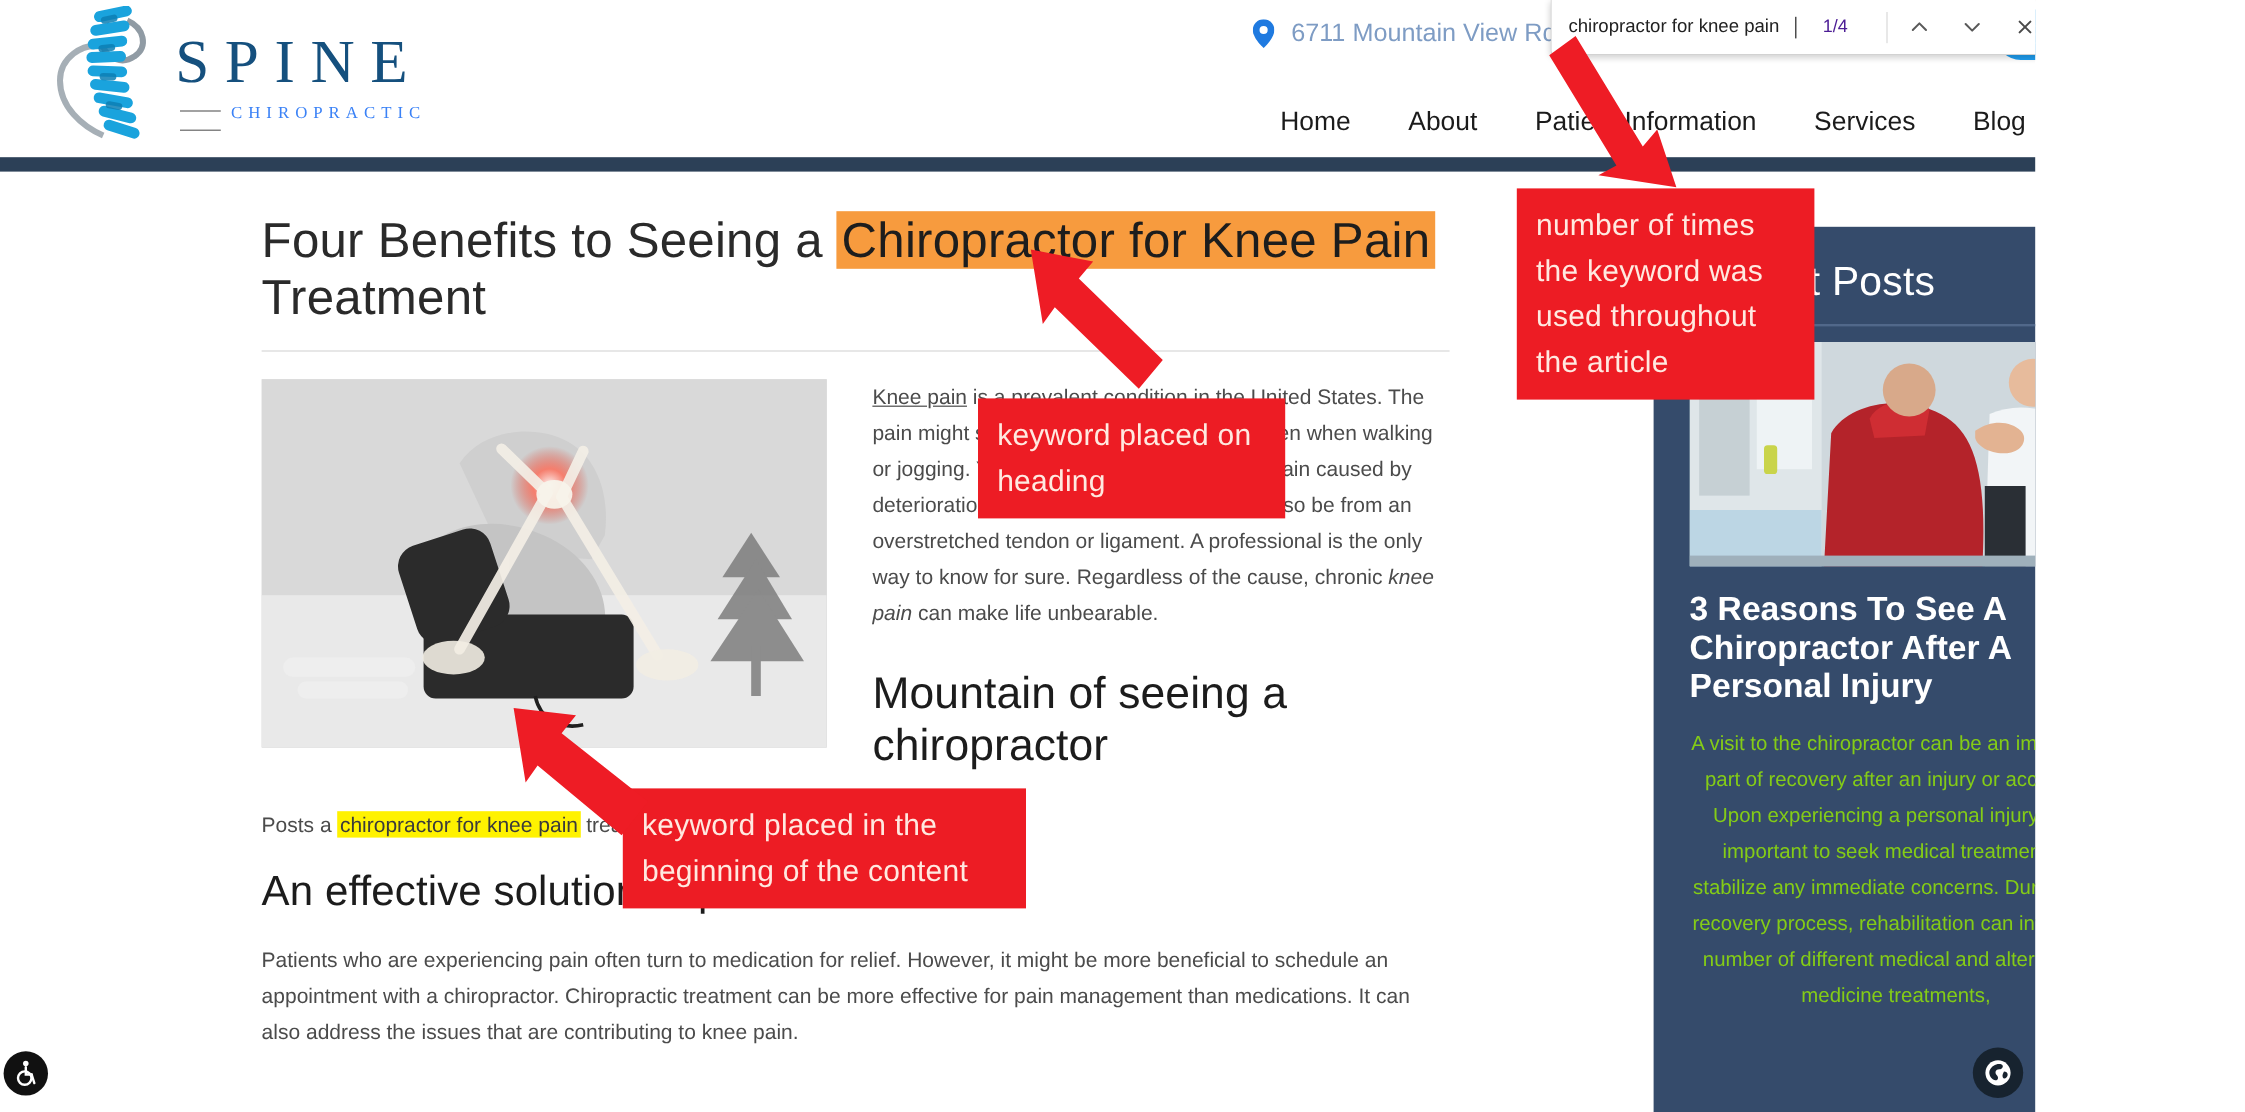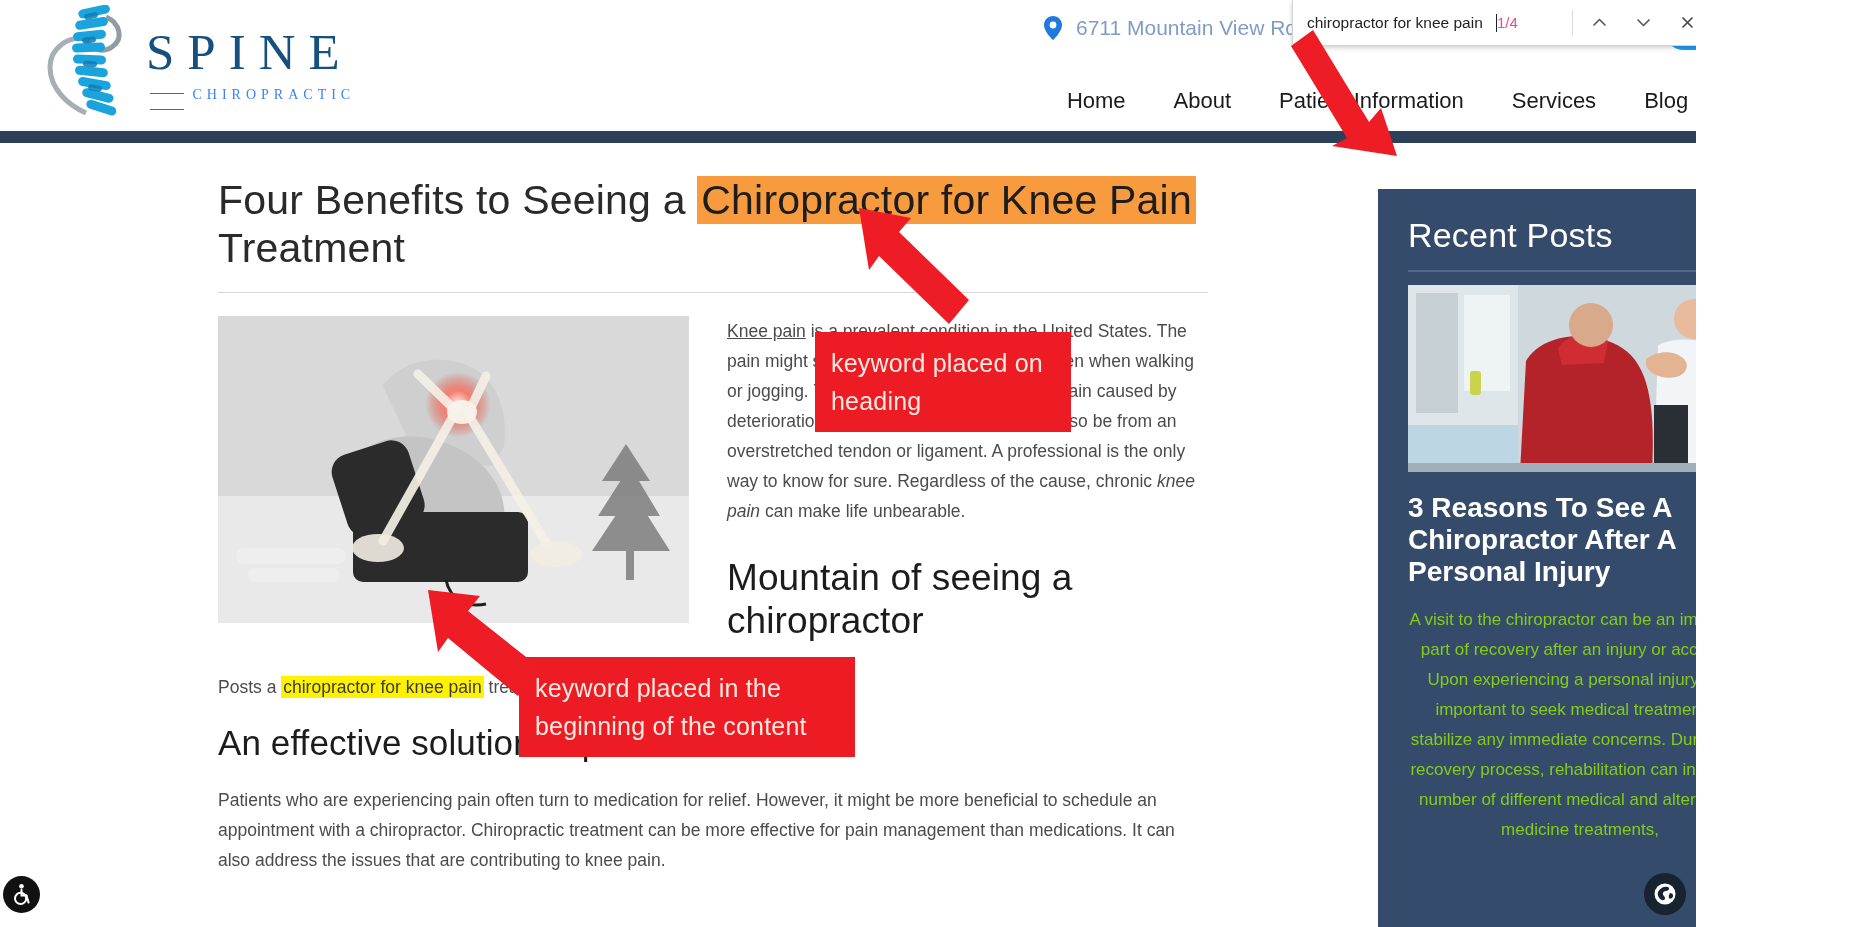--- a/index.html
+++ b/index.html
@@ -130,21 +130,21 @@
     background: #ffffff; border: 1px solid #d2d2d2; border-top: none;
     border-radius: 0 0 4px 4px; box-shadow: 0 2px 5px rgba(0,0,0,.18);
     display: flex; align-items: center;
   }
   .find-input-wrap { flex: 1; display: flex; align-items: center; padding-left: 14px; height: 100%; }
   .find-input {
     border: none; outline: none; font-size: 15.5px; color: #222;
     font-family: "Liberation Sans", sans-serif; width: 190px; background: transparent;
   }
   .find-caret { width:1px; height:18px; background:#222; margin-left:-1px; }
-  .find-count { font-size: 15px; color: #ec4899; margin-left: 0; white-space: nowrap; }
+  .find-count { font-size: 15px; color: #4c1d95; margin-left: 22px; white-space: nowrap; }
   .find-sep { width: 1px; height: 26px; background: #dadada; margin: 0 4px 0 14px; }
   .find-btn {
     width: 44px; height: 46px; display: flex; align-items: center; justify-content: center;
     background: transparent; border: none; cursor: pointer; color: #5a5a5a;
   }
 
   
   .anno {
     position: absolute; background: #ed1c24; color: #ffe9e0;
     font-size: 25px; line-height: 38px; padding: 12px 16px;
@@ -337,20 +337,21 @@
           <path d="M3 6 L8.5 11.5 L14 6" fill="none" stroke="#5a5a5a" stroke-width="1.7" stroke-linecap="round" stroke-linejoin="round"></path>
         </svg>
     </button>
     <button class="find-btn" title="close">
       <svg width="17" height="17" viewBox="0 0 17 17">
           <path d="M4 4 L13 13 M13 4 L4 13" fill="none" stroke="#4a4a4a" stroke-width="1.7" stroke-linecap="round"></path>
         </svg>
     </button>
   </div>
 
+  <div class="anno anno-1">number of times the keyword was used throughout the article</div>
   <div class="anno anno-2">keyword placed on heading</div>
   <div class="anno anno-3">keyword placed in the beginning of the content</div>
 
   <svg class="arrow" style="left:1285px; top:24px;" width="130" height="145" viewBox="0 0 130 145" xmlns="http://www.w3.org/2000/svg">
     <path d="M112 132 L96 84 L84 98 L28 6 L6 22 L62 114 L47 122 Z" fill="#ee1c25"></path>
   </svg>
 
   <svg class="arrow" style="left:845px; top:196px;" width="130" height="140" viewBox="0 0 130 140" xmlns="http://www.w3.org/2000/svg">
     <path d="M14 12 L66 22 L54 36 L124 104 L104 128 L34 60 L24 74 Z" fill="#ee1c25"></path>
   </svg>

